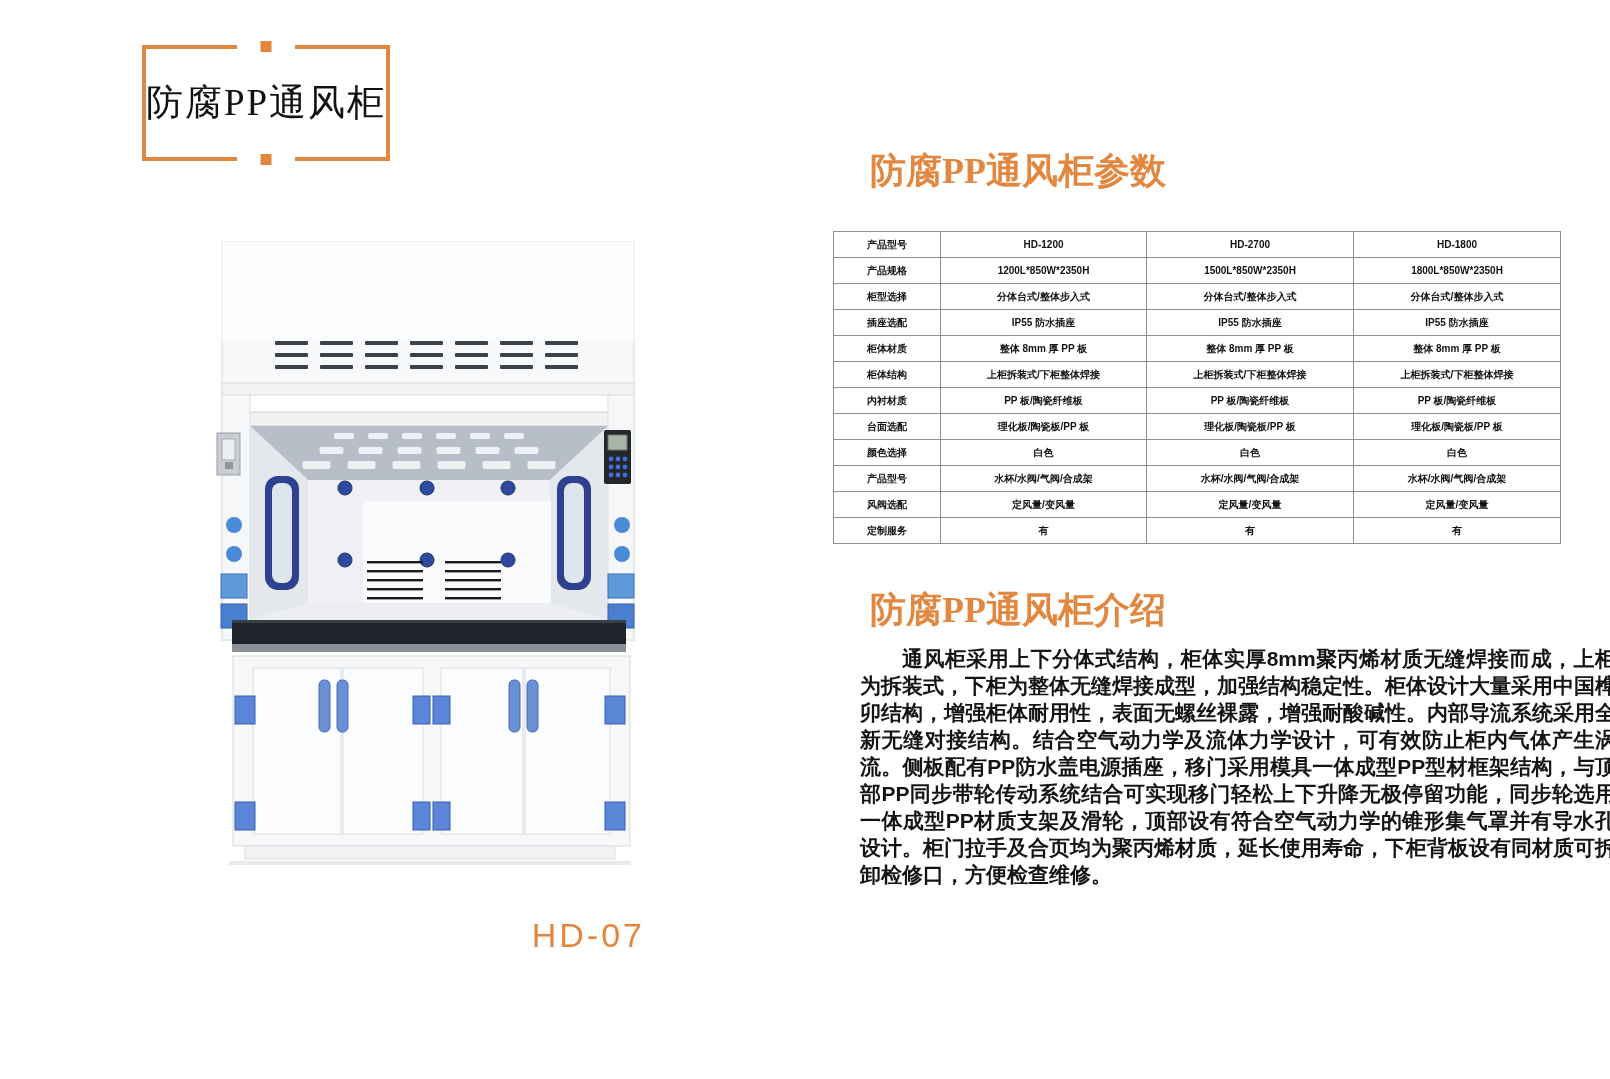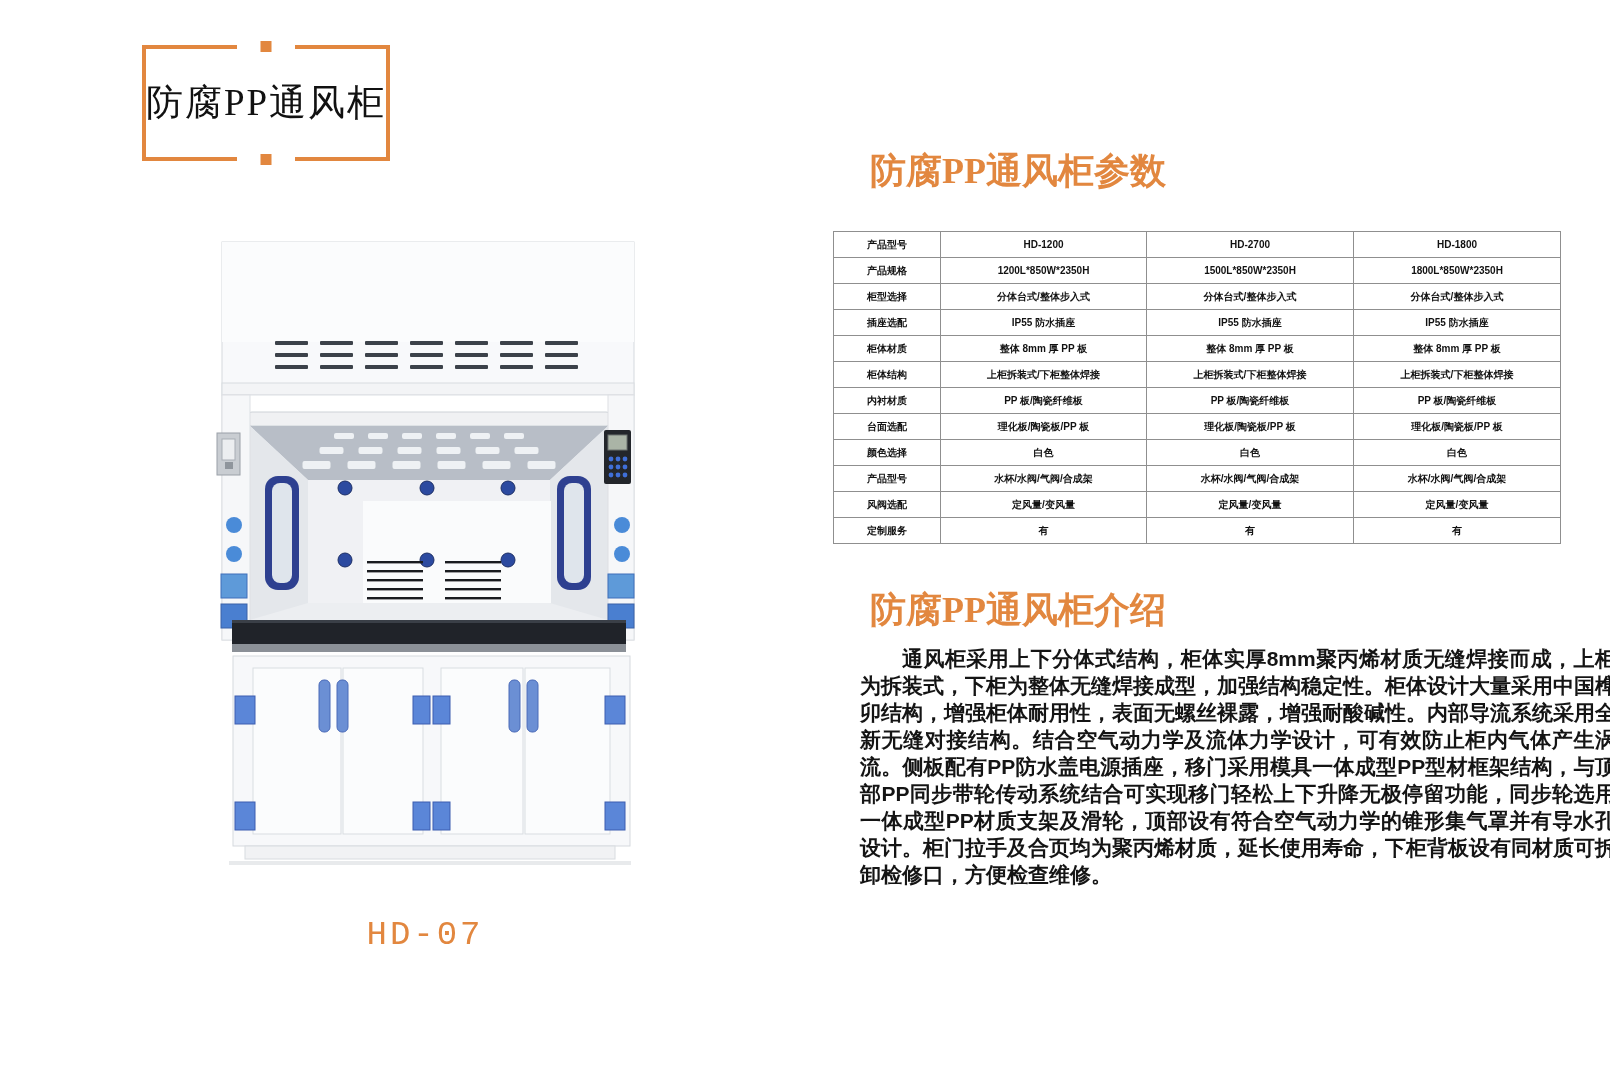--- a/index.html
+++ b/index.html
@@ -36,22 +36,22 @@
   .dot.top{top:-8px;}
   .dot.bottom{bottom:-8px;}
   .title-text{
     font-family:"Liberation Serif",serif;
     font-size:37px;letter-spacing:2px;color:#111;white-space:nowrap;
   }
   
   .photo{position:absolute;left:205px;top:228px;width:460px;height:640px;}
   .caption{
     position:absolute;left:205px;top:916px;width:440px;
-    text-align:center;
-    font-family:Liberation Mono, monospace;
+    text-align:right;
+    font-family:Liberation Sans, sans-serif;
     font-size:34px;letter-spacing:3px;color:var(--accent);
   }
   
   .h-orange{
     position:absolute;left:870px;
     font-family:"Liberation Serif",serif;font-weight:700;
     font-size:36px;line-height:42px;color:var(--accent);white-space:nowrap;
   }
   .h-params{top:150px;}
   .h-intro{top:589px;}

